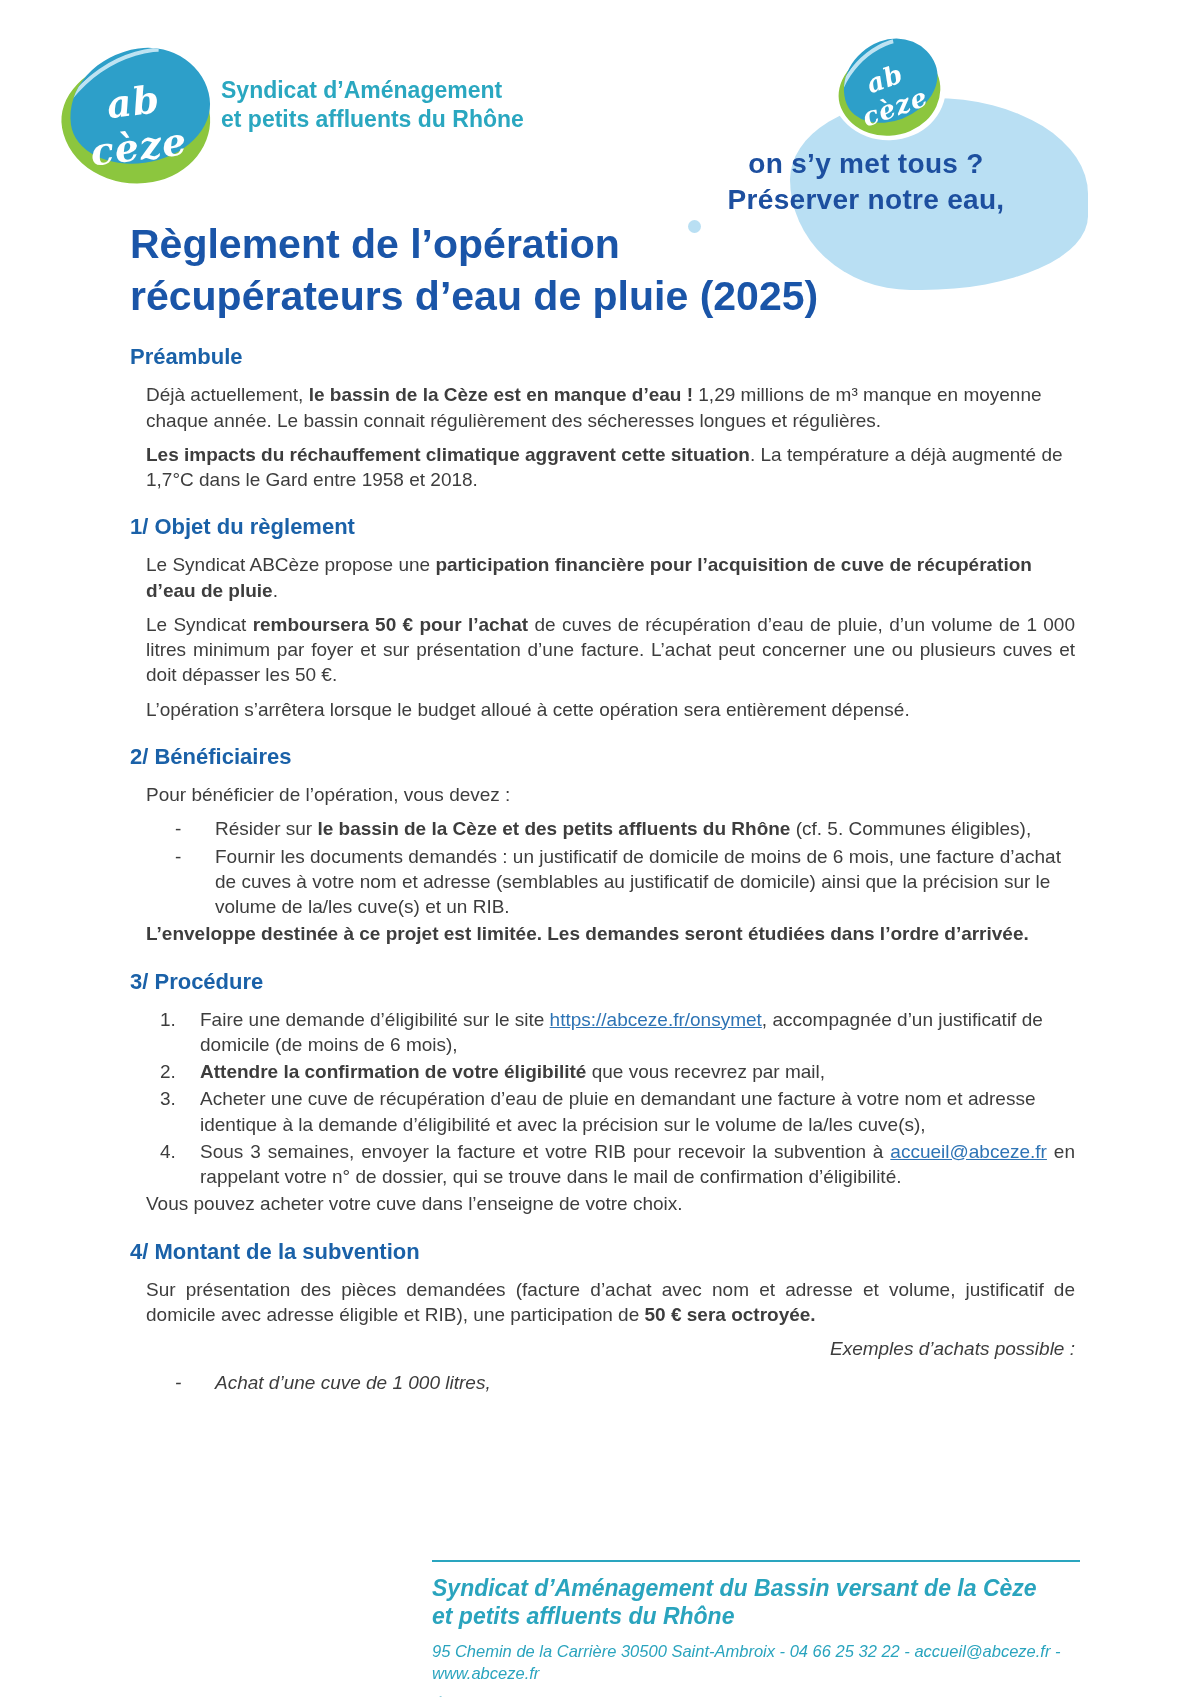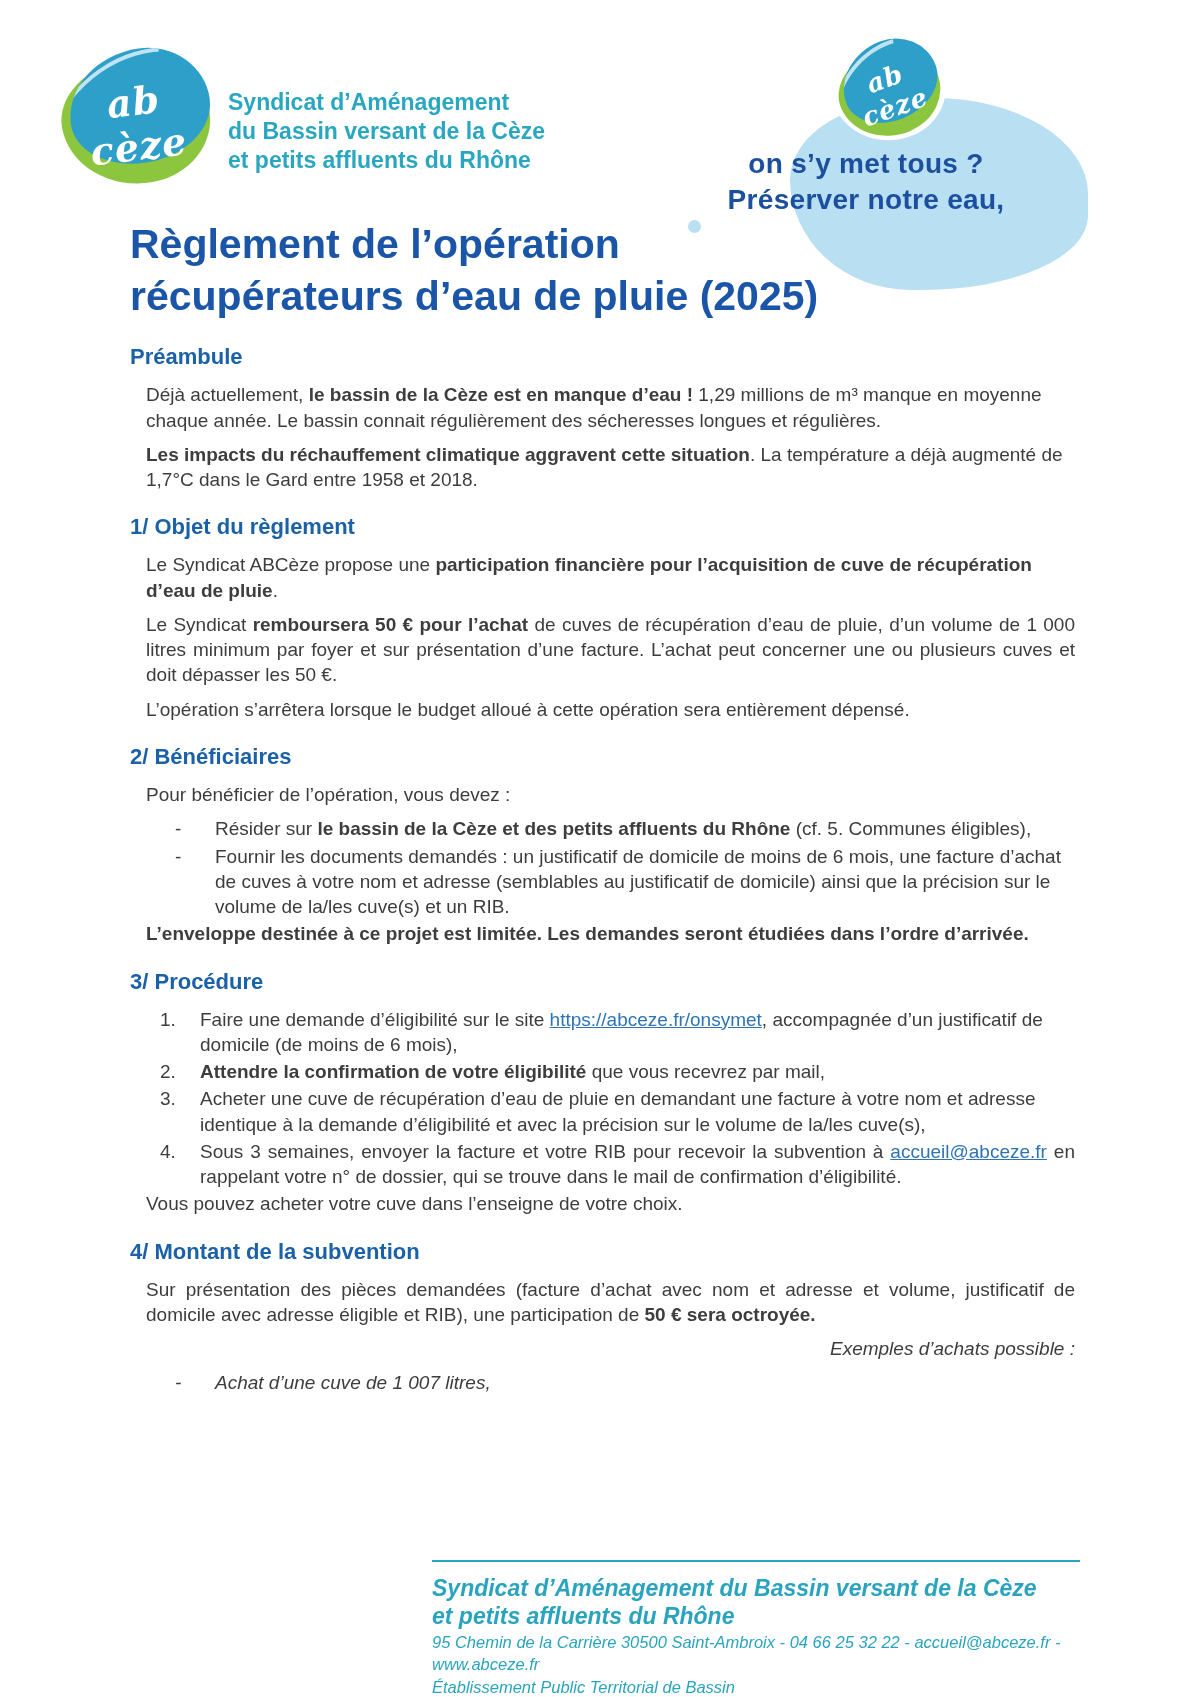--- a/index.html
+++ b/index.html
@@ -24,22 +24,22 @@
   .abc-logo .swoosh { position:absolute; left:-30%; top:10%; width:150%; height:140%;
     border:4px solid transparent; border-top-color:#BEE3F2; border-radius:50%;
     transform:rotate(-35deg); }
   .abc-logo .logo-text { position:absolute; width:100%; top:22%; text-align:center;
     color:#ffffff; font-family:"DejaVu Serif", serif; font-style:italic; font-weight:bold;
     transform:rotate(-7deg); letter-spacing:1px; }
 
   .logo-main { left:62px; top:50px; width:148px; height:134px; }
   .logo-main .logo-text { font-size:38px; }
 
-  .org-name { position:absolute; left:228px; top:76px; color:#2AA7C0;
-    font-size:23px; font-weight:bold; line-height:1.26;margin-top:12px; }
+  .org-name { position:absolute; left:221px; top:76px; color:#2AA7C0;
+    font-size:23px; font-weight:bold; line-height:1.26; }
 
   .blob { position:absolute; left:790px; top:98px; width:298px; height:192px;
     background:#B9DFF3; border-radius:46% 54% 58% 42% / 44% 52% 40% 60%; }
   .blob-dot { position:absolute; left:688px; top:220px; width:13px; height:13px;
     border-radius:50%; background:#B9DFF3; }
 
   .logo-small { left:838px; top:42px; width:102px; height:94px; transform:rotate(-13deg); }
   .logo-small .logo-text { font-size:26px; }
 
   .slogan { position:absolute; left:698px; top:146px; width:336px; text-align:center;
@@ -68,39 +68,38 @@
   .num-item .mk { flex:0 0 40px; }
   .num-item .tx { flex:1; }
   .num-item.just .tx { text-align:justify; }
 
   .mt6 { margin-top:6px; } .mt4 { margin-top:4px; } .mt30 { margin-top:30px;text-align:right; }
 
   
   .footer { position:absolute; left:432px; top:1560px; width:648px; z-index:2;font-style:italic; }
   .footer-rule { height:2px; background:#2AA5BF; margin-bottom:12px; }
   .f-big { color:#2AA4BE; font-size:23px; font-weight:bold; line-height:1.22; }
-  .f-small { color:#2AA4BE; font-size:16.5px; line-height:1.3; margin-top:2px; }
+  .f-small { color:#2AA4BE; font-size:16.5px; line-height:1.3; margin-top:11px; }
 </style>
 </head>
 <body>
 
 <div class="header">
 
   <div class="abc-logo logo-main">
     <div class="shape-white"></div>
     <div class="shape-green"></div>
     <div class="shape-blue">
       <div class="swoosh"></div>
     </div>
     <div class="logo-text">ab cèze</div>
   </div>
 
   <div class="org-name">
     <div>Syndicat d’Aménagement</div>
-    <div>du Bassin versant de la Cèze</div>
     <div>et petits affluents du Rhône</div>
   </div>
 
   <div class="blob"></div>
   <div class="blob-dot"></div>
 
   <div class="abc-logo logo-small">
     <div class="shape-white"></div>
     <div class="shape-green"></div>
     <div class="shape-blue">
@@ -160,21 +159,21 @@
     <span class="mk">4.</span>
     <div class="tx"><span>Sous 3 semaines, envoyer la facture et votre RIB pour recevoir la subvention à </span><a href="#" class="doclink">accueil@abceze.fr</a><span> en rappelant votre n° de dossier, qui se trouve dans le mail de confirmation d’éligibilité.</span></div>
   </div>
   <p class="body mt4"><span>Vous pouvez acheter votre cuve dans l’enseigne de votre choix.</span></p>
 
   <h2 class="sec">4/ Montant de la subvention</h2>
   <p class="body just"><span>Sur présentation des pièces demandées (facture d’achat avec nom et adresse et volume, justificatif de domicile avec adresse éligible et RIB), une participation de </span><span class="b">50 € sera octroyée.</span></p>
   <p class="body mt30"><span class="i">Exemples d’achats possible :</span></p>
   <div class="dash-item">
     <span class="mk i">-</span>
-    <div class="tx"><span class="i">Achat d’une cuve de 1 007 litres,</span></div>
+    <div class="tx"><span class="i">Achat d’une cuve de 1 000 litres,</span></div>
   </div>
 
 </div>
 
 <div class="footer">
   <div class="footer-rule"></div>
   <div class="f-big">Syndicat d’Aménagement du Bassin versant de la Cèze</div>
   <div class="f-big">et petits affluents du Rhône</div>
   <div class="f-small">95 Chemin de la Carrière 30500 Saint-Ambroix - 04 66 25 32 22 - accueil@abceze.fr - www.abceze.fr</div>
   <div class="f-small">Établissement Public Territorial de Bassin</div>

